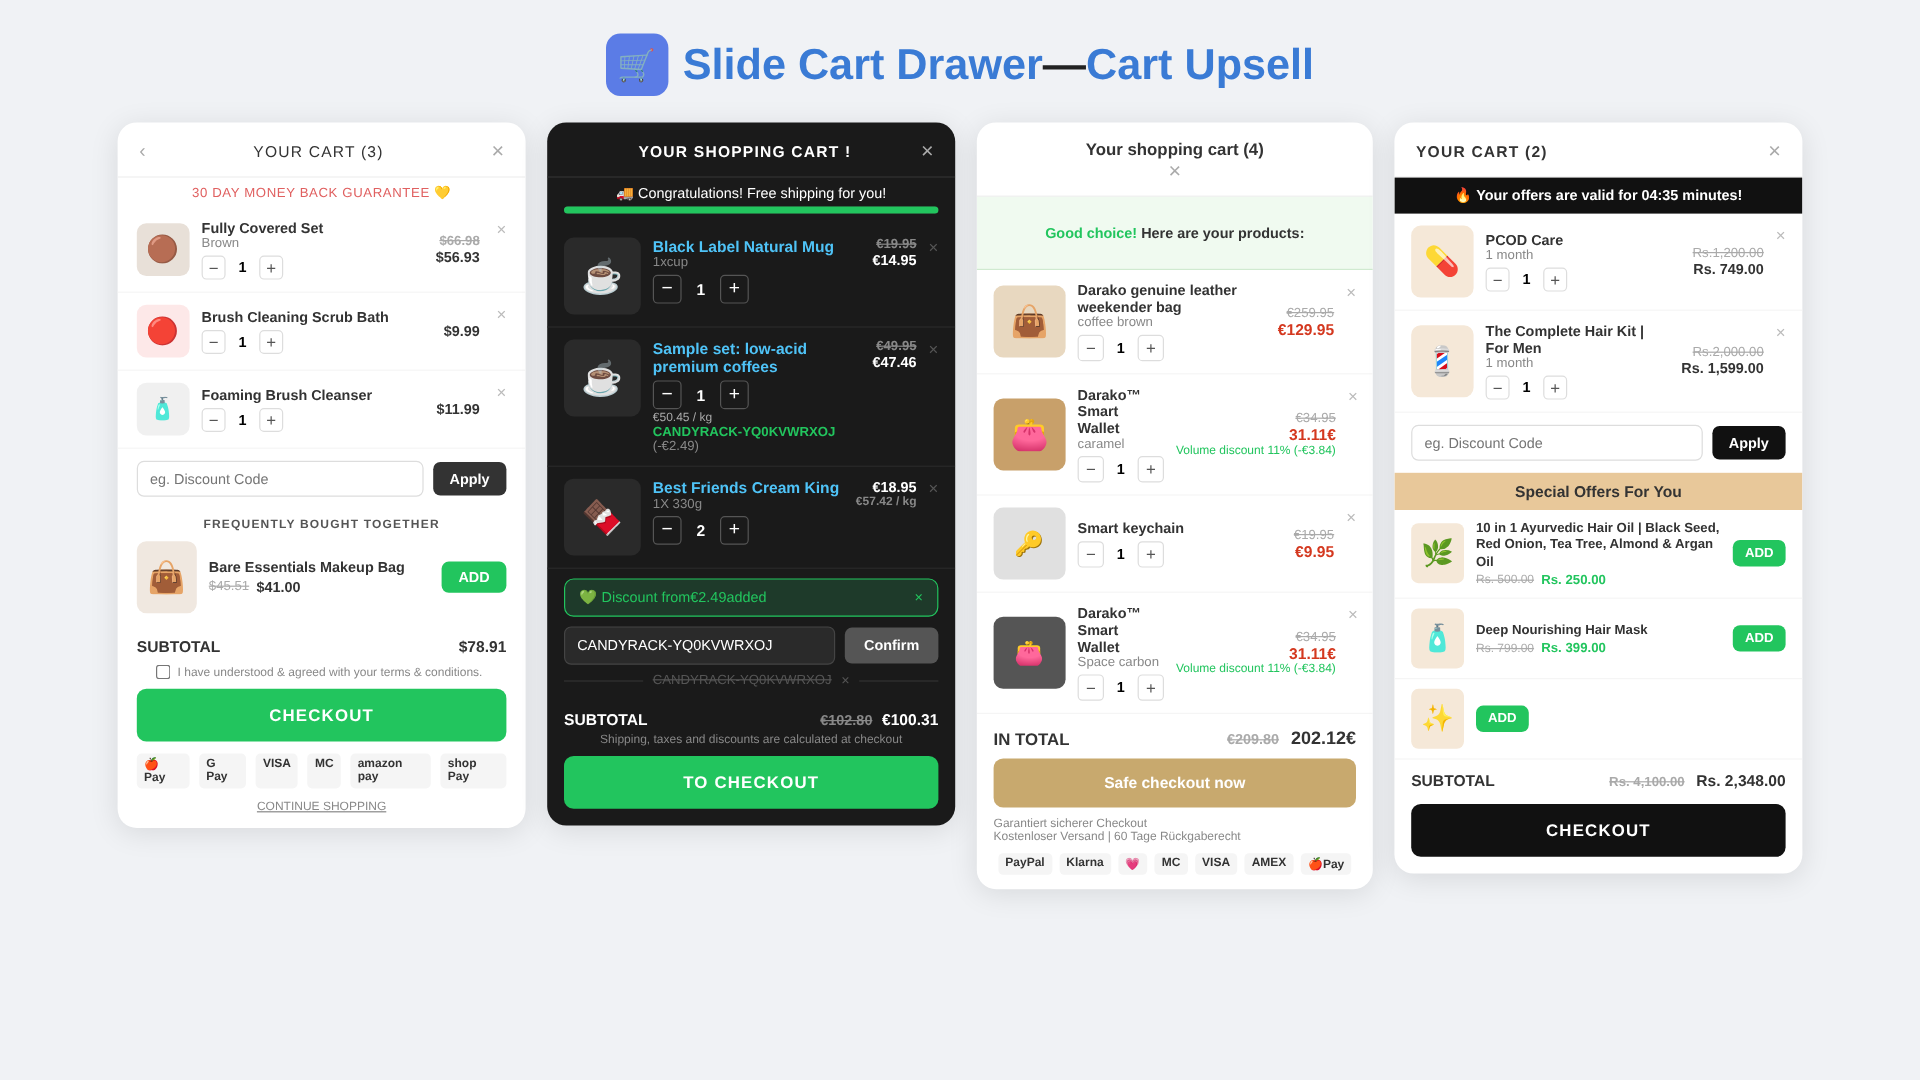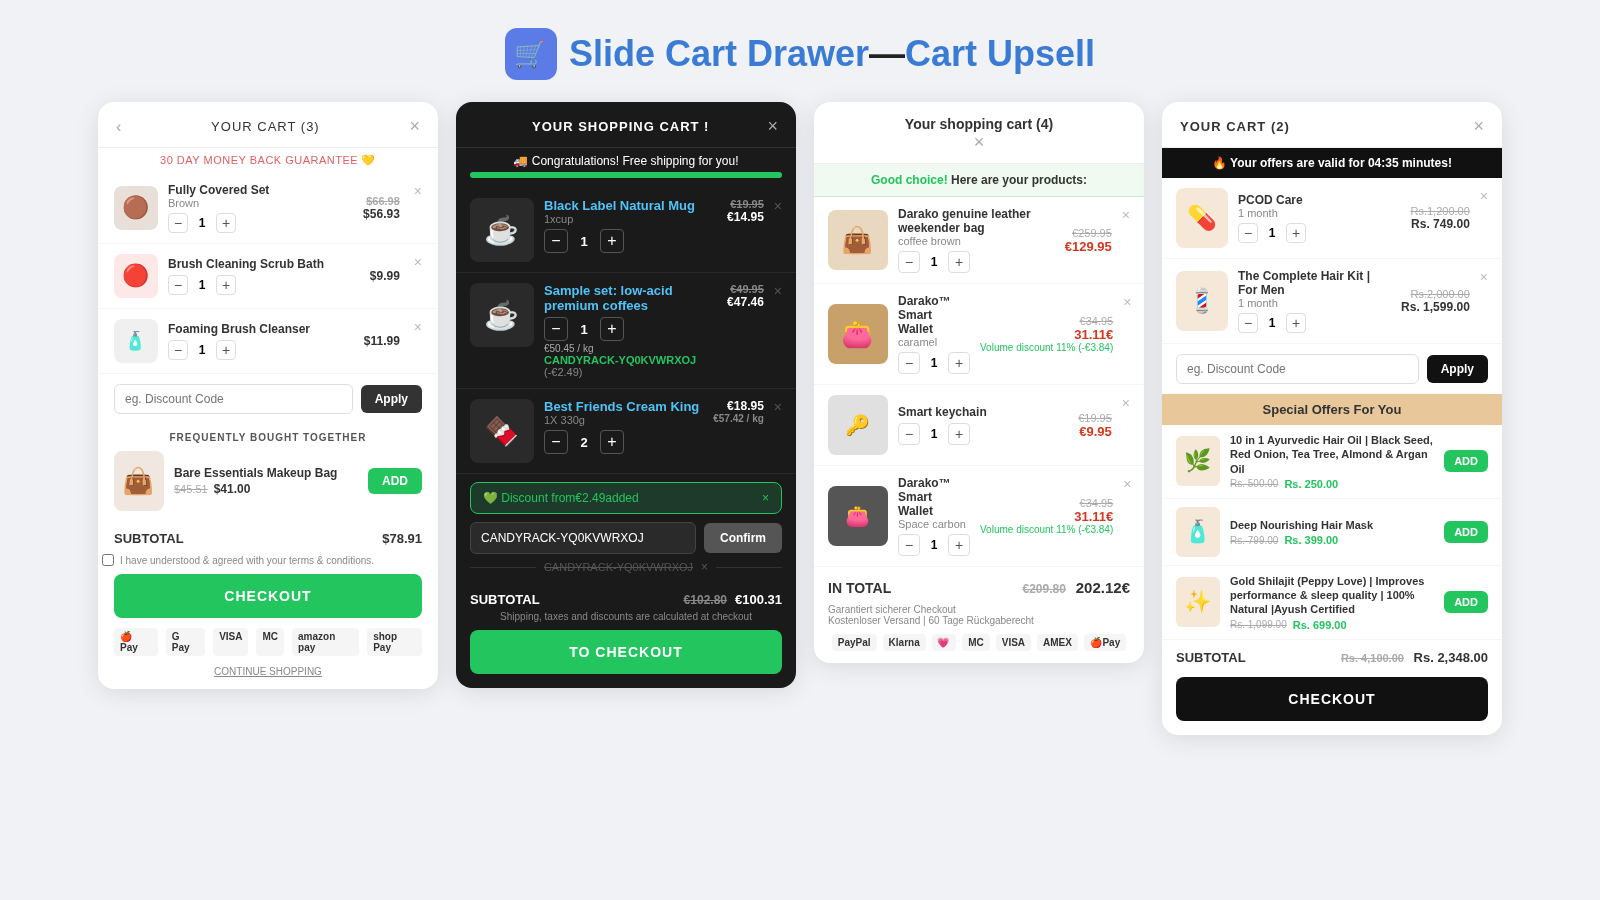--- a/index.html
+++ b/index.html
@@ -186,21 +186,21 @@
       display: flex;
       justify-content: space-between;
       align-items: center;
       padding: 10px 16px 4px;
       font-size: 13px;
       font-weight: 700;
       color: #333;
     }
 
     .terms-row {
-      padding: 4px 4px 8px;
+      padding: 4px 32px 8px;
       display: flex; align-items: center; gap: 6px;
     }
     .terms-row input[type=checkbox] { width: 12px; height: 12px; }
     .terms-row label { font-size: 10px; color: #888; }
 
     .checkout-btn-green {
       display: block;
       width: calc(100% - 32px);
       margin: 0 16px 10px;
       background: #22c55e;
@@ -410,21 +410,21 @@
       border-bottom: 1px solid #eee;
       flex-direction: column;
     }
     .card3-header .cart-title3 { font-size: 14px; font-weight: 600; color: #333; }
     .card3-header .close-btn3 { color: #aaa; font-size: 18px; cursor: pointer; }
 
     .good-choice-banner {
       background: #f0faf0;
       border-bottom: 1px solid #d0ead0;
       text-align: center;
-      padding: 9px;
+      padding: 23px;
       font-size: 12px;
     }
     .good-choice-banner .good { color: #22c55e; font-weight: 700; }
     .good-choice-banner .rest { color: #333; font-weight: 600; }
 
     .cart-item3 {
       display: flex;
       align-items: center;
       padding: 10px 14px;
       border-bottom: 1px solid #f5f5f5;
@@ -938,20 +938,21 @@
     </div>
 
     <div class="in-total-row">
       <span>IN TOTAL</span>
       <div>
         <span class="old-total">€209.80</span>
         <span class="new-total">202.12€</span>
       </div>
     </div>
 
+    <button class="safe-checkout-btn">Safe checkout now</button>
     <div class="safe-note">
       <span>Garantiert sicherer Checkout<br>Kostenloser Versand | 60 Tage Rückgaberecht</span>
     </div>
     <div class="payment-icons3">
       <span class="pay-icon3">PayPal</span>
       <span class="pay-icon3">Klarna</span>
       <span class="pay-icon3">💗</span>
       <span class="pay-icon3">MC</span>
       <span class="pay-icon3">VISA</span>
       <span class="pay-icon3">AMEX</span>
@@ -1030,27 +1031,20 @@
         <div class="special-offer-prices">
           <span class="special-offer-old">Rs. 799.00</span>
           <span class="special-offer-new">Rs. 399.00</span>
         </div>
       </div>
       <button class="add-btn4">ADD</button>
     </div>
 
     <div class="special-offer-item">
       <div class="special-offer-img">✨</div>
-      <div class="special-offer-details">
-        <div class="special-offer-name">Gold Shilajit (Peppy Love) | Improves performance &amp; sleep quality | 100% Natural |Ayush Certified</div>
-        <div class="special-offer-prices">
-          <span class="special-offer-old">Rs. 1,099.00</span>
-          <span class="special-offer-new">Rs. 699.00</span>
-        </div>
-      </div>
       <button class="add-btn4">ADD</button>
     </div>
 
     <div class="subtotal-row4">
       <span>SUBTOTAL</span>
       <div>
         <span class="old-sub4">Rs. 4,100.00</span>
         <span>Rs. 2,348.00</span>
       </div>
     </div>

